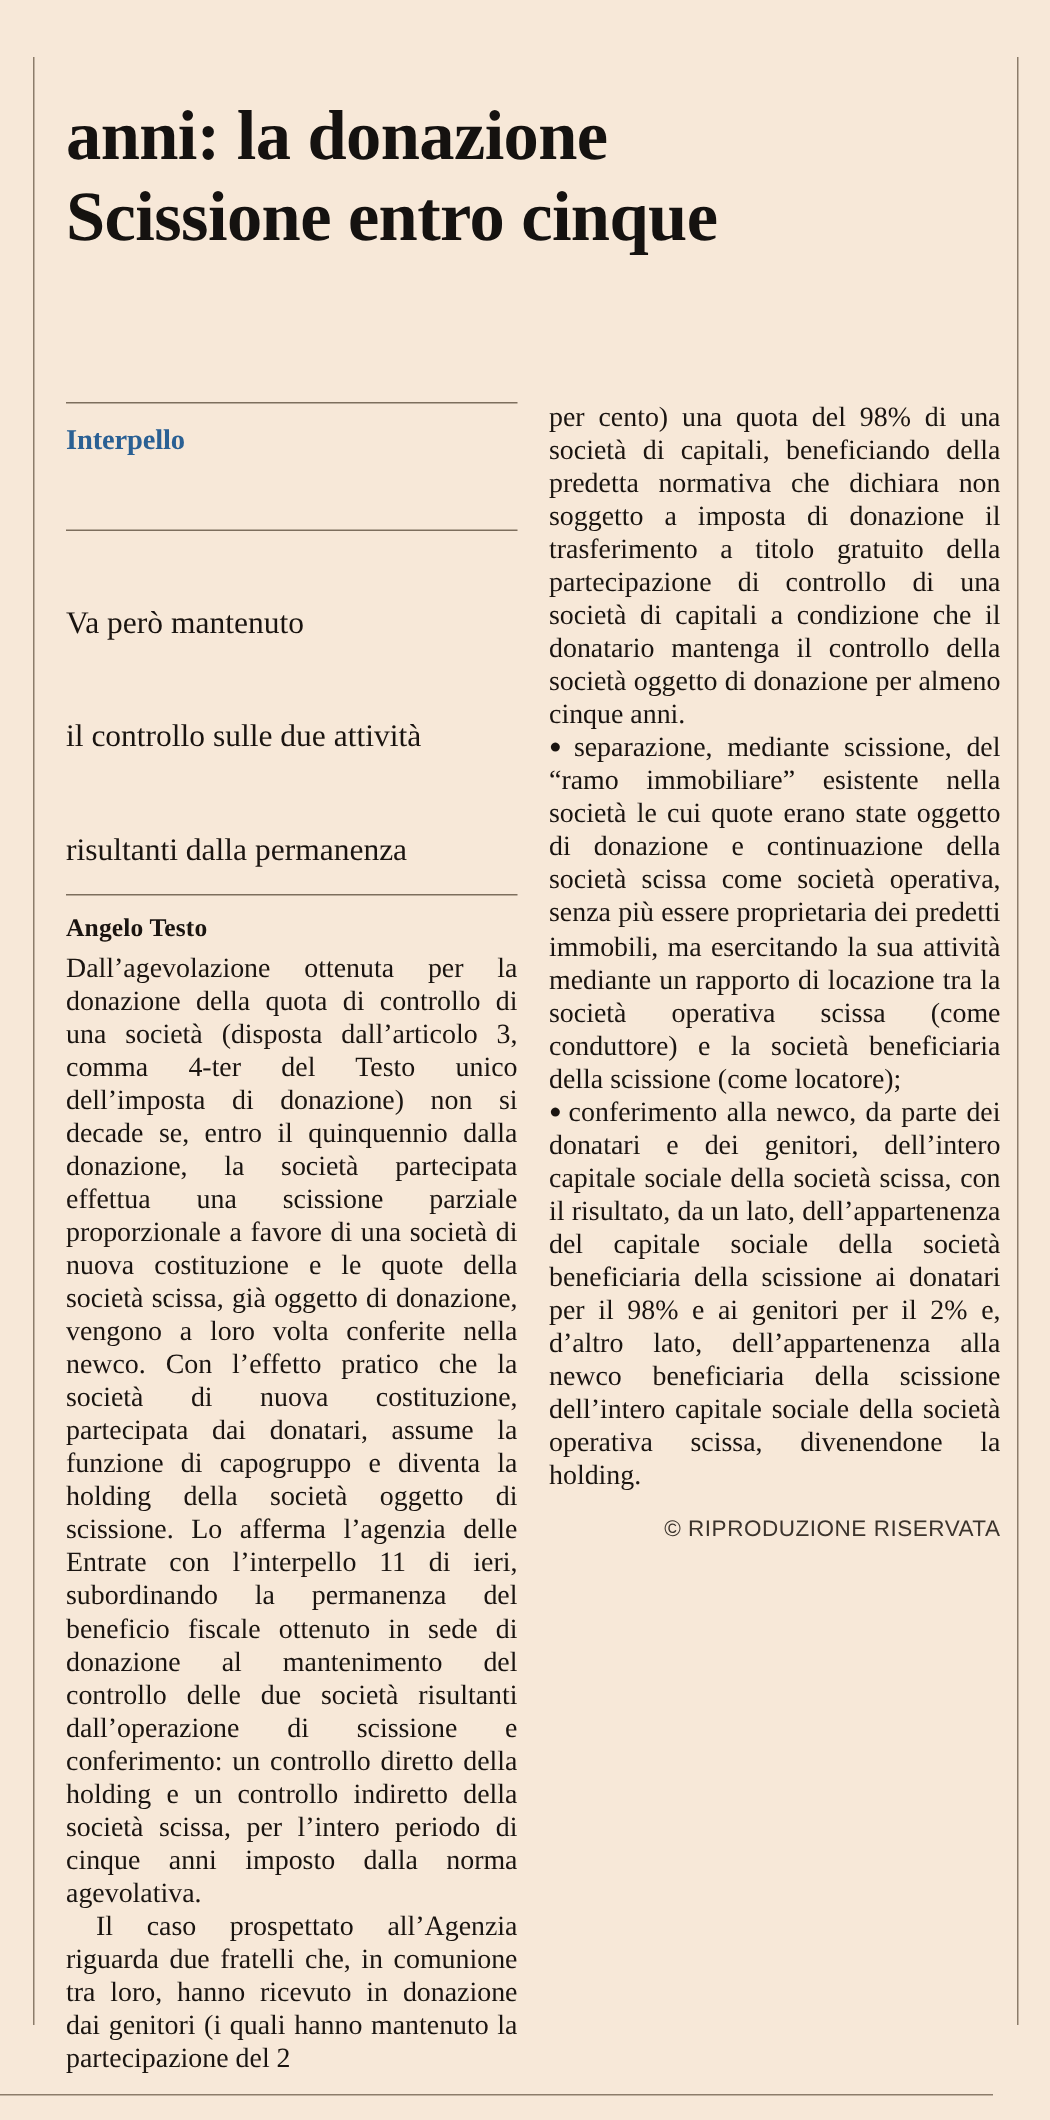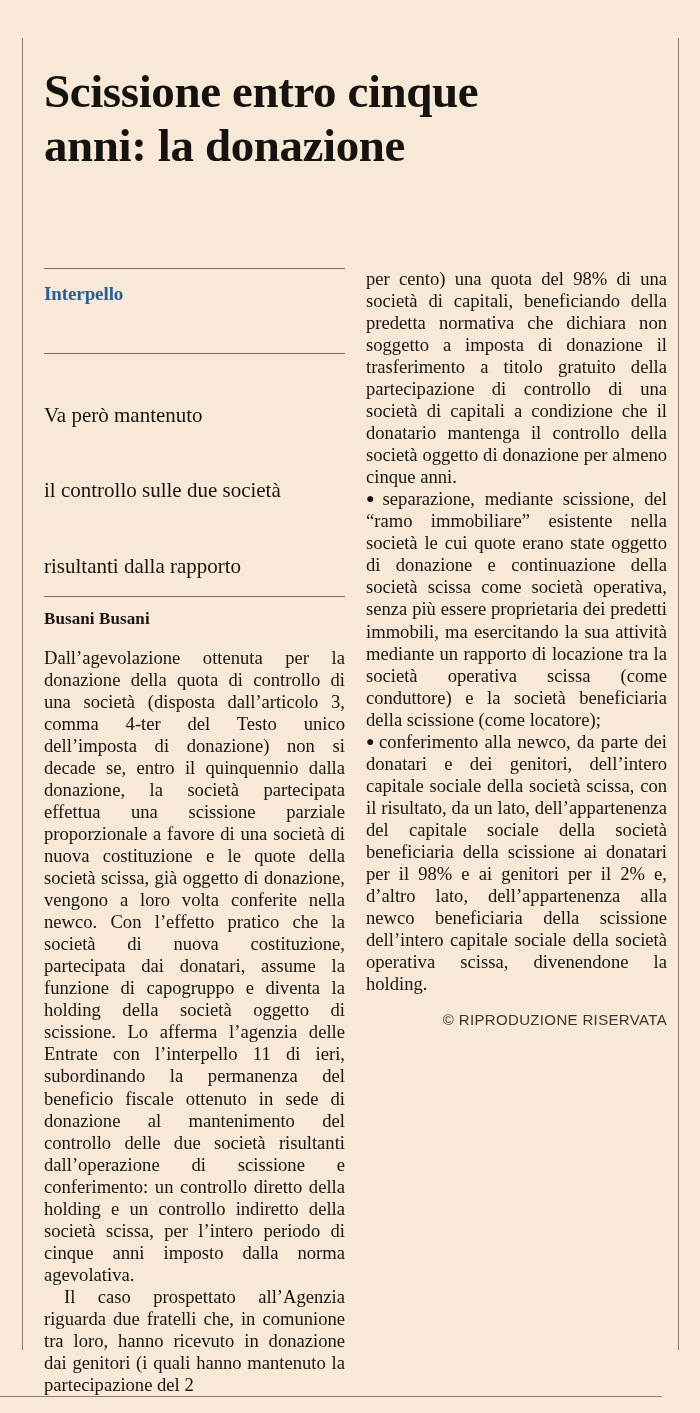--- a/index.html
+++ b/index.html
@@ -124,21 +124,21 @@
     text-indent: 20px;
   }
   .body-text p.first { text-indent: 0; }
   .body-text p.bullet { text-indent: 0; }
   .body-text p.bullet .dot {
     font-size: 14px;
     vertical-align: 2px;
     padding-right: 3px;
   }
 
-  .left-body { margin-top: 18px; }
+  .left-body { margin-top: 6px; }
   .right-body { margin-top: 0px; }
 
   .copyright {
     margin-top: 16px;
     font-family: "Liberation Sans", sans-serif;
     font-size: 15px;
     letter-spacing: 0.35px;
     text-align: right;
     color: #3b332c;
   }
@@ -146,43 +146,43 @@
 </head>
 <body>
 
 <div class="page">
 
   <div class="rule-vert-left"></div>
   <div class="rule-vert-right"></div>
   <div class="rule-bottom"></div>
 
   <h1 class="headline">
+    <span class="hl-line l2">anni: la donazione</span>
     <span class="hl-line l1">Scissione entro cinque</span>
-    <span class="hl-line l2">anni: la donazione</span>
   </h1>
 
   <div class="col-left">
 
     <div class="hr-thin"></div>
 
     <div class="kicker">Interpello</div>
 
     <div class="kicker-spacer"></div>
 
     <div class="hr-thin"></div>
 
     <div class="standfirst">
       <span>Va però mantenuto</span>
-      <span>il controllo sulle due società</span>
-      <span>risultanti dalla rapporto</span>
+      <span>il controllo sulle due attività</span>
+      <span>risultanti dalla permanenza</span>
     </div>
 
     <div class="hr-thin"></div>
 
-    <div class="byline">Busani Busani</div>
+    <div class="byline">Angelo Testo</div>
 
     <div class="body-text left-body">
       <p class="first">Dall’agevolazione ottenuta per la donazione della quota di controllo di una società (disposta dall’articolo 3, comma 4-ter del Testo unico dell’imposta di donazione) non si decade se, entro il quinquennio dalla donazione, la società partecipata effettua una scissione parziale proporzionale a favore di una società di nuova costituzione e le quote della società scissa, già oggetto di donazione, vengono a loro volta conferite nella newco. Con l’effetto pratico che la società di nuova costituzione, partecipata dai donatari, assume la funzione di capogruppo e diventa la holding della società oggetto di scissione. Lo afferma l’agenzia delle Entrate con l’interpello 11 di ieri, subordinando la permanenza del beneficio fiscale ottenuto in sede di donazione al mantenimento del controllo delle due società risultanti dall’operazione di scissione e conferimento: un controllo diretto della holding e un controllo indiretto della società scissa, per l’intero periodo di cinque anni imposto dalla norma agevolativa.</p>
       <p>Il caso prospettato all’Agenzia riguarda due fratelli che, in comunione tra loro, hanno ricevuto in donazione dai genitori (i quali hanno mantenuto la partecipazione del 2</p>
     </div>
   </div>
 
   <div class="col-right">
     <div class="body-text right-body">
 

